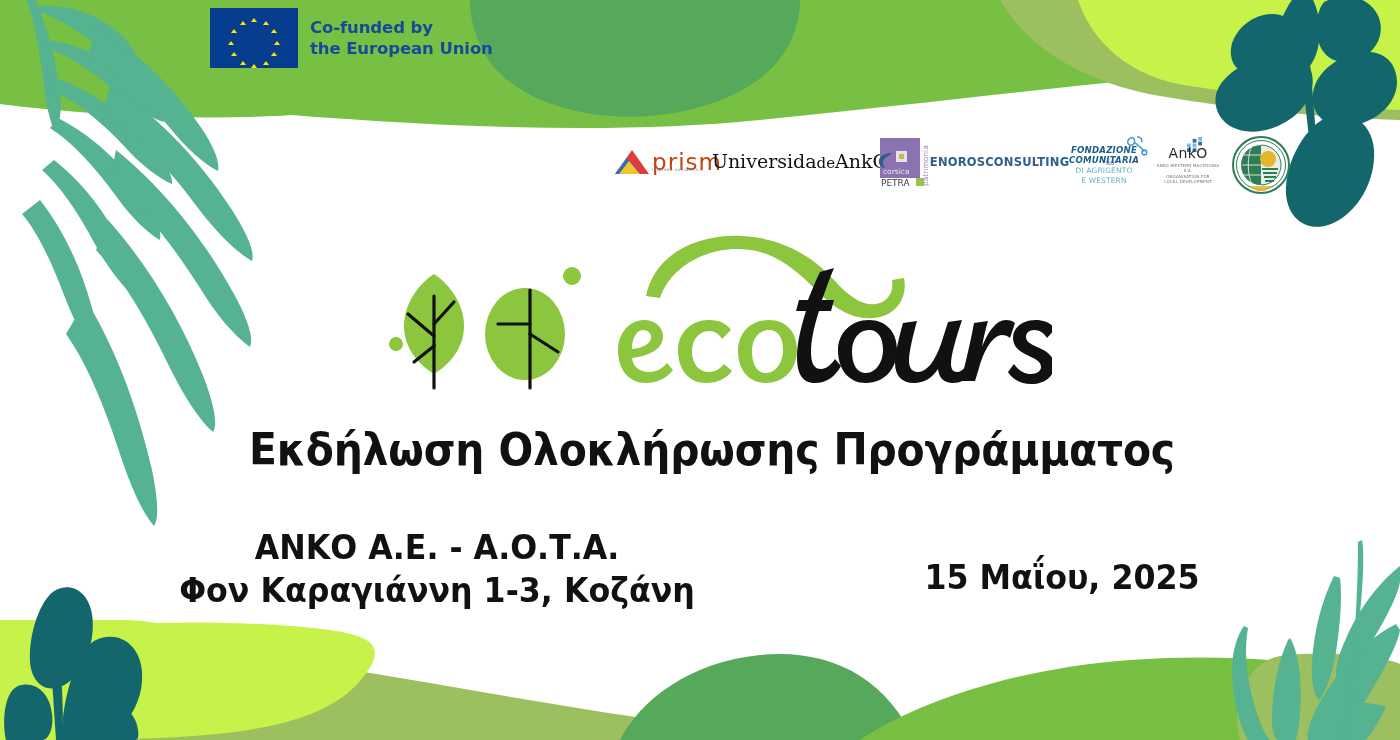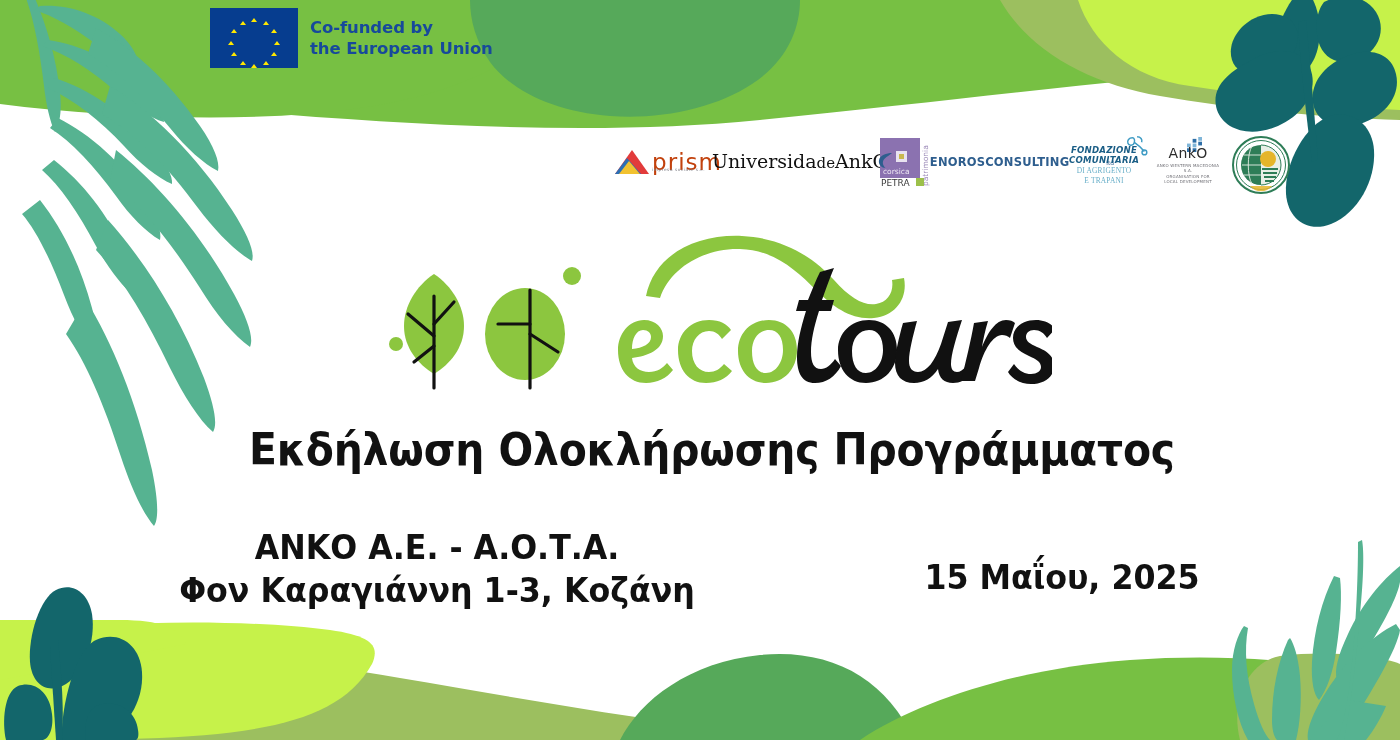--- a/index.html
+++ b/index.html
@@ -77,21 +77,21 @@
   .petra-wrap{left:868px;top:138px;width:52px;height:50px;}
   .petra-box{position:relative;width:52px;height:50px;text-decoration:underline;}
 
   
   .enoros-wrap{left:925px;top:150px;width:118px;height:24px;gap:36px;}
   .enoros-txt{font-size:11.5px;color:#2E5E8E;letter-spacing:.2px;white-space:nowrap;font-weight:600;}
 
   
   .fond-wrap{left:1048px;top:139px;width:88px;height:52px;flex-direction:column;}
   .fond-l1{font-size:8.6px;font-weight:bold;color:#1B5E86;letter-spacing:.2px;line-height:1.25;font-style:italic;}
-  .fond-l2{font-size:7.4px;color:#67AEC8;letter-spacing:.2px;line-height:1.3;font-family:Liberation Serif, serif;}
+  .fond-l2{font-size:7.4px;color:#67AEC8;letter-spacing:.2px;line-height:1.3;}
 
   
   .anko-wrap{left:1140px;top:139px;width:72px;height:52px;flex-direction:column;}
   .anko-txt{font-size:14px;color:#2B2B2B;letter-spacing:.4px;line-height:1;position:relative;}
   .anko-sub{font-size:4px;color:#6f6f75;line-height:1.35;text-align:center;margin-top:3px;letter-spacing:.2px;}
 
   
   .seal-wrap{left:1220px;top:136px;width:58px;height:58px;}
 
   
@@ -280,21 +280,21 @@
         <svg viewBox="0 0 26 24" width="24" height="22" xmlns="http://www.w3.org/2000/svg">
           <path d="M7,3 C3,3 1,6 2,9 C3,12 8,12 9,8 C9.6,5.4 9,3 7,3 Z" fill="none" stroke="#3E9BC4" stroke-width="1.6"></path>
           <path d="M9,8 C12,10 16,13 20,18" fill="none" stroke="#3E9BC4" stroke-width="1.6"></path>
           <path d="M12,2 C16,2 18,5 17,8" fill="none" stroke="#3E9BC4" stroke-width="1.6"></path>
           <circle cx="20" cy="19" r="2.6" fill="none" stroke="#3E9BC4" stroke-width="1.6"></circle>
         </svg>
       </span>
       <div class="fond-l1">FONDAZIONE</div>
       <div class="fond-l1">COMUNITARIA</div>
       <div class="fond-l2">DI AGRIGENTO</div>
-      <div class="fond-l2">E TRAPANI</div>
+      <div class="fond-l2">E WESTERN</div>
     </div>
 
     <div class="partner anko-wrap">
       <span style="position:absolute;left:34px;top:-2px;">
         <svg viewBox="0 0 18 16" width="17" height="15" xmlns="http://www.w3.org/2000/svg">
           <rect x="1" y="7" width="4" height="4" fill="#7FB5D8"></rect>
           <rect x="1" y="12" width="4" height="4" fill="#2E6FA8"></rect>
           <rect x="7" y="2" width="4" height="4" fill="#2E6FA8"></rect>
           <rect x="7" y="7" width="4" height="4" fill="#7FB5D8"></rect>
           <rect x="7" y="12" width="4" height="4" fill="#2E6FA8"></rect>

